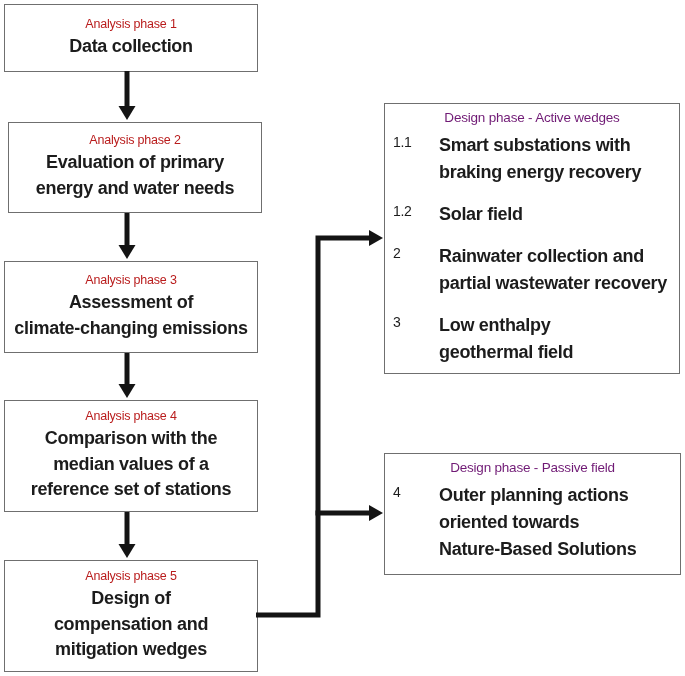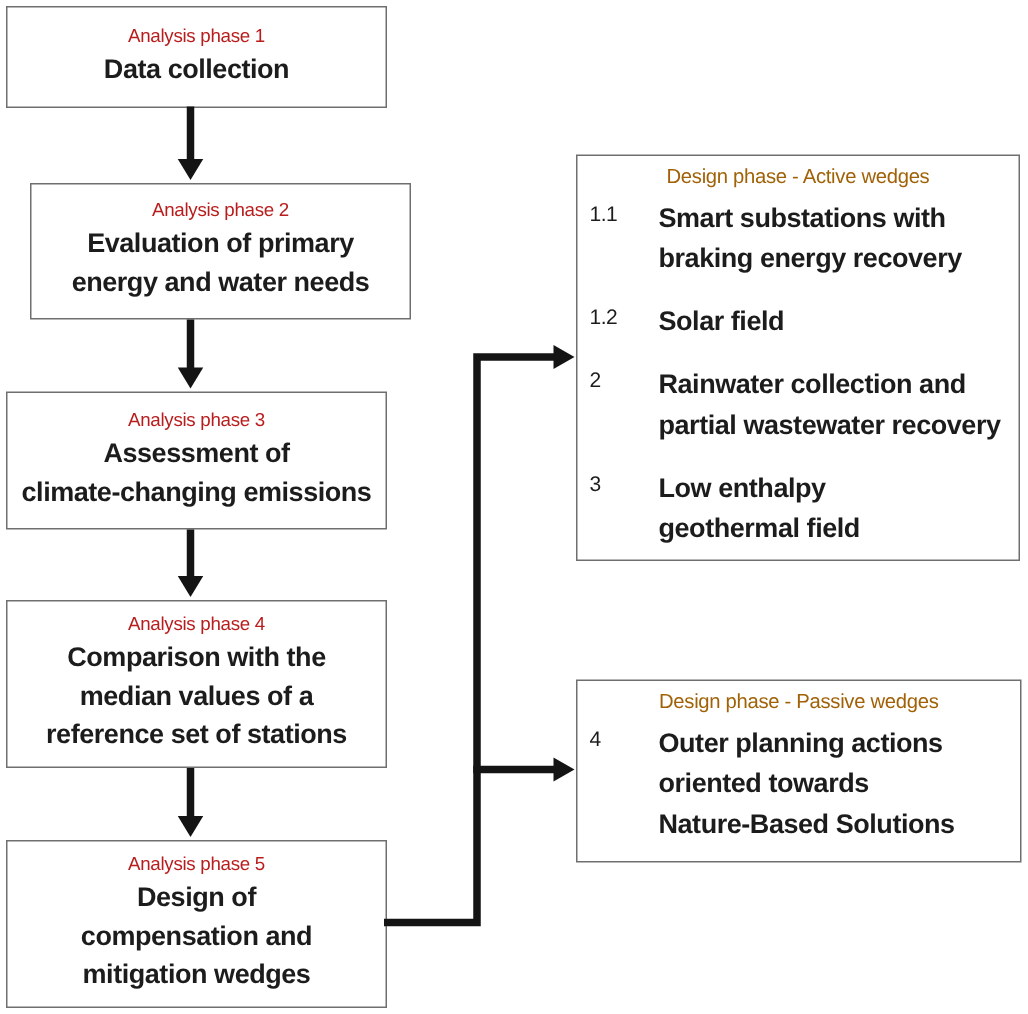--- a/index.html
+++ b/index.html
@@ -57,21 +57,21 @@
   }
   
   .dbox {
     padding: 6px 8px 4px 8px;
   }
   .dheader {
     text-align: center;
     font-size: 13.5px;
     font-weight: 400;
     letter-spacing: -0.2px;
-    color: #a16207;
+    color: #701a75;
     margin-bottom: 7px;
     white-space: pre;
   }
   .ditem {
     display: grid;
     grid-template-columns: 46px 1fr;
     align-items: start;
     margin-bottom: 15px;
   }
   .ditem:last-child { margin-bottom: 0; }
@@ -127,21 +127,21 @@
       <path class="arrow-shape" d="M 315.5 513 L 370 513" stroke-width="5"></path>
       <polygon class="arrow-head" points="369,505 369,521 383,513"></polygon>
     </g>
   </svg>
 
   <div class="box abox" style="left:4px; top:4px; width:254px; height:68px;">
     <div class="phase-label">Analysis phase 1</div>
     <div class="phase-title">Data collection</div>
   </div>
 
-  <div class="box abox" style="left:20px; top:122px; width:254px; height:91px;">
+  <div class="box abox" style="left:8px; top:122px; width:254px; height:91px;">
     <div class="phase-label">Analysis phase 2</div>
     <div class="phase-title">Evaluation of primary
 energy and water needs</div>
   </div>
 
   <div class="box abox" style="left:4px; top:261px; width:254px; height:92px;">
     <div class="phase-label">Analysis phase 3</div>
     <div class="phase-title">Assessment of
 climate-changing emissions</div>
   </div>
@@ -177,21 +177,21 @@
 partial wastewater recovery</div>
     </div>
     <div class="ditem">
       <div class="dnum">3</div>
       <div class="dtext">Low enthalpy
 geothermal field</div>
     </div>
   </div>
 
   <div class="box dbox" style="left:384px; top:453px; width:297px; height:122px;">
-    <div class="dheader">Design phase - Passive wedges</div>
+    <div class="dheader">Design phase - Passive field</div>
     <div class="ditem">
       <div class="dnum">4</div>
       <div class="dtext">Outer planning actions
 oriented towards
 Nature-Based Solutions</div>
     </div>
   </div>
 
 </div>
 

